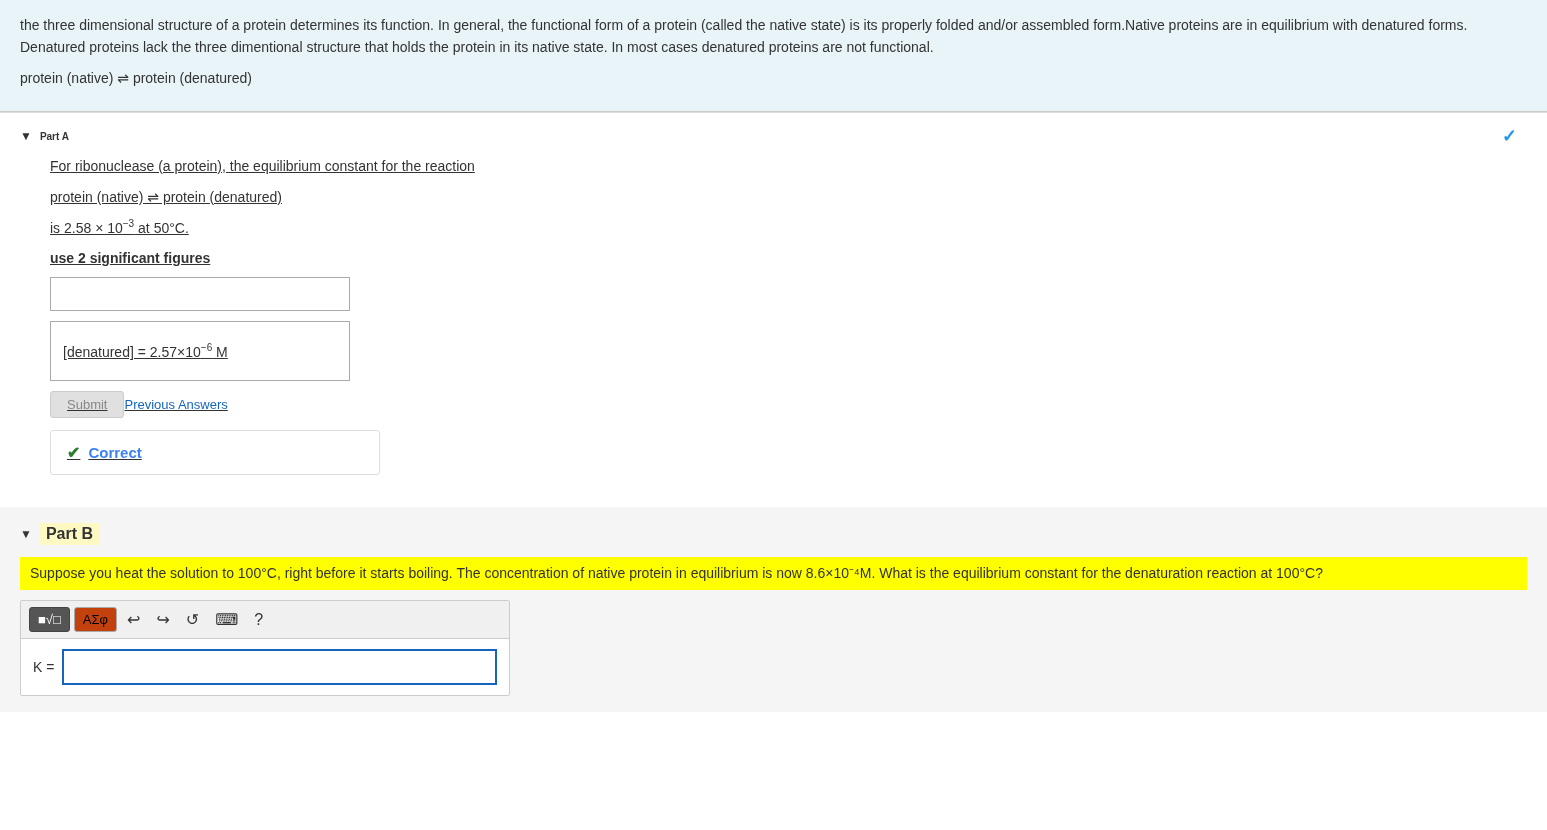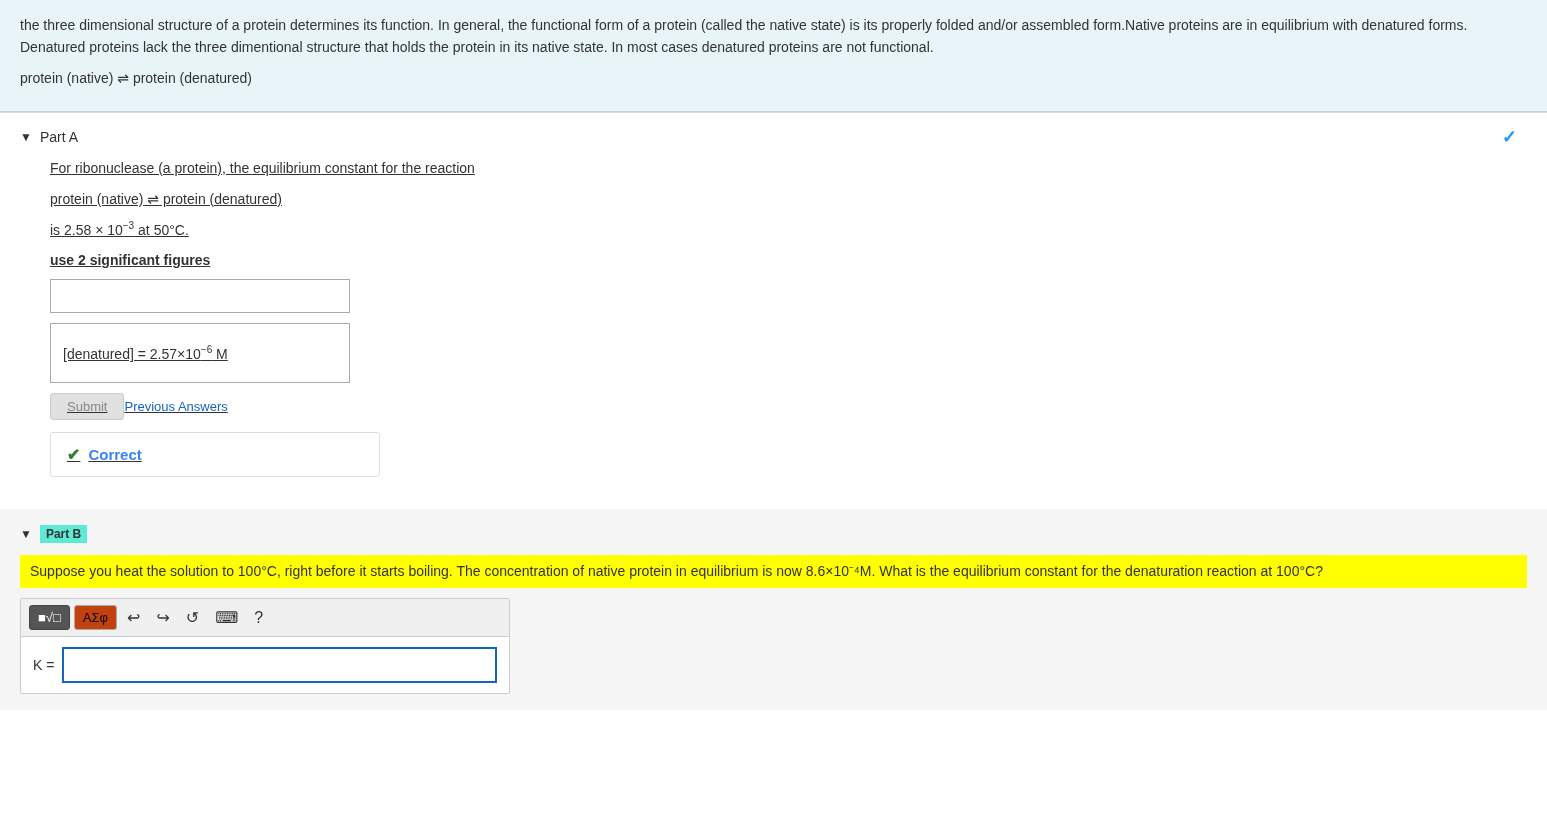--- a/index.html
+++ b/index.html
@@ -52,29 +52,29 @@
       position: relative;
     }
 
     .collapse-arrow {
       color: #333;
       font-size: 12px;
       cursor: pointer;
     }
 
     .part-label {
-      font-weight: normal;
-      font-size: 14px;
+      font-weight: bold;
+      font-size: 10px;
     }
 
     .part-label-highlight {
-      background: #5eead4;
+      background: #fef9c3;
       padding: 2px 6px;
       font-weight: bold;
-      font-size: 12px;
+      font-size: 16px;
     }
 
     .check-mark-right {
       position: absolute;
       right: 10px;
       color: #2196F3;
       font-size: 18px;
       font-weight: bold;
     }
 

